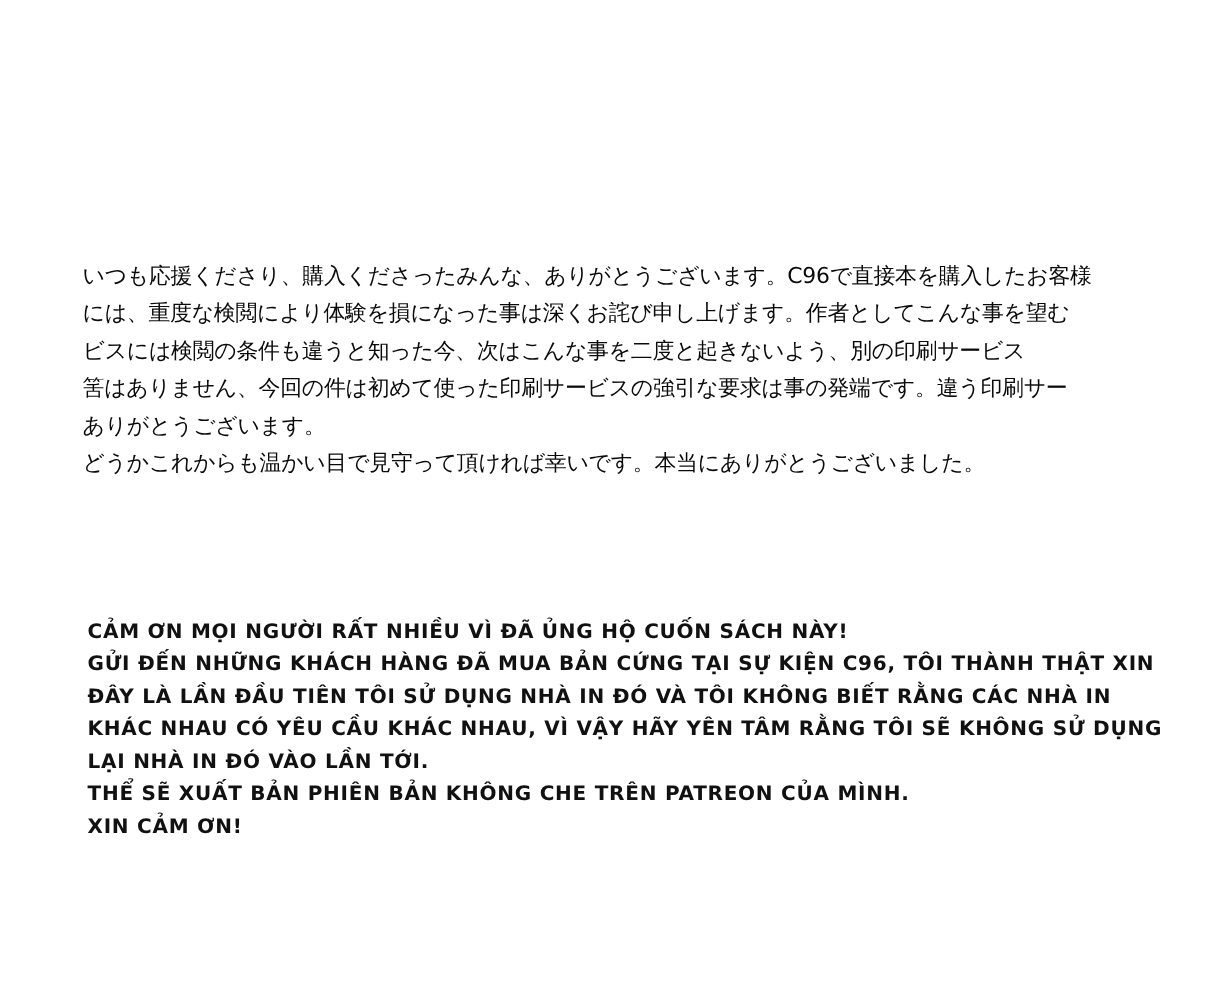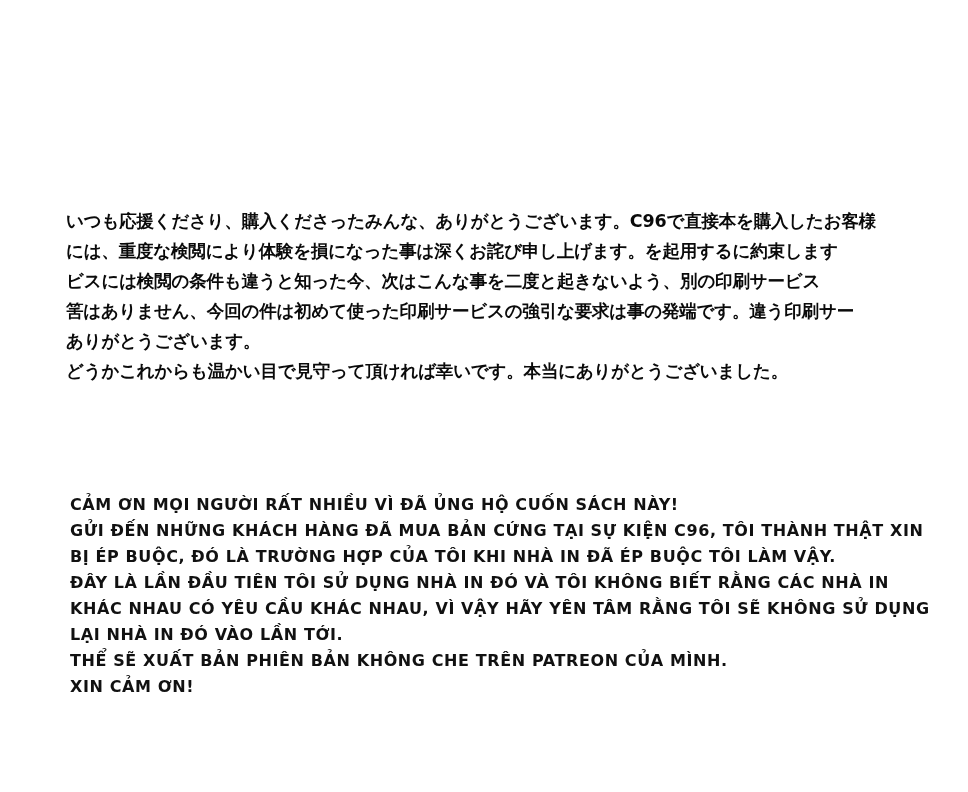--- a/index.html
+++ b/index.html
@@ -28,21 +28,21 @@
     left: 66px;
     top: 206px;
     width: 840px;
   }
   .jp-line {
     font-family: "DejaVu Sans", "Liberation Sans", sans-serif;
     font-size: 17.5px;
     line-height: 30px;
     letter-spacing: -0.2px;
     color: #0a0a0a;
-    font-weight: 700;
+    font-weight: 400;
     white-space: nowrap;
   }
 
   
   .vn-block {
     position: absolute;
     left: 70px;
     top: 492px;
     width: 850px;
   }
@@ -57,31 +57,30 @@
     white-space: nowrap;
   }
 </style>
 </head>
 <body>
 
 <div class="page">
 
   <div class="jp-block">
     <div class="jp-line">いつも応援くださり、購入くださったみんな、ありがとうございます。C96で直接本を購入したお客様</div>
-    <div class="jp-line">には、重度な検閲により体験を損になった事は深くお詫び申し上げます。を起用するに約束します</div>
+    <div class="jp-line">には、重度な検閲により体験を損になった事は深くお詫び申し上げます。作者としてこんな事を望む</div>
     <div class="jp-line">ビスには検閲の条件も違うと知った今、次はこんな事を二度と起きないよう、別の印刷サービス</div>
     <div class="jp-line">筈はありません、今回の件は初めて使った印刷サービスの強引な要求は事の発端です。違う印刷サー</div>
     <div class="jp-line">ありがとうございます。</div>
     <div class="jp-line">どうかこれからも温かい目で見守って頂ければ幸いです。本当にありがとうございました。</div>
   </div>
 
   <div class="vn-block">
     <div class="vn-line">CẢM ƠN MỌI NGƯỜI RẤT NHIỀU VÌ ĐÃ ỦNG HỘ CUỐN SÁCH NÀY!</div>
     <div class="vn-line">GỬI ĐẾN NHỮNG KHÁCH HÀNG ĐÃ MUA BẢN CỨNG TẠI SỰ KIỆN C96, TÔI THÀNH THẬT XIN</div>
-    <div class="vn-line">BỊ ÉP BUỘC, ĐÓ LÀ TRƯỜNG HỢP CỦA TÔI KHI NHÀ IN ĐÃ ÉP BUỘC TÔI LÀM VẬY.</div>
     <div class="vn-line">ĐÂY LÀ LẦN ĐẦU TIÊN TÔI SỬ DỤNG NHÀ IN ĐÓ VÀ TÔI KHÔNG BIẾT RẰNG CÁC NHÀ IN</div>
     <div class="vn-line">KHÁC NHAU CÓ YÊU CẦU KHÁC NHAU, VÌ VẬY HÃY YÊN TÂM RẰNG TÔI SẼ KHÔNG SỬ DỤNG</div>
     <div class="vn-line">LẠI NHÀ IN ĐÓ VÀO LẦN TỚI.</div>
     <div class="vn-line">THỂ SẼ XUẤT BẢN PHIÊN BẢN KHÔNG CHE TRÊN PATREON CỦA MÌNH.</div>
     <div class="vn-line">XIN CẢM ƠN!</div>
   </div>
 
 </div>
 
 </body></html>

